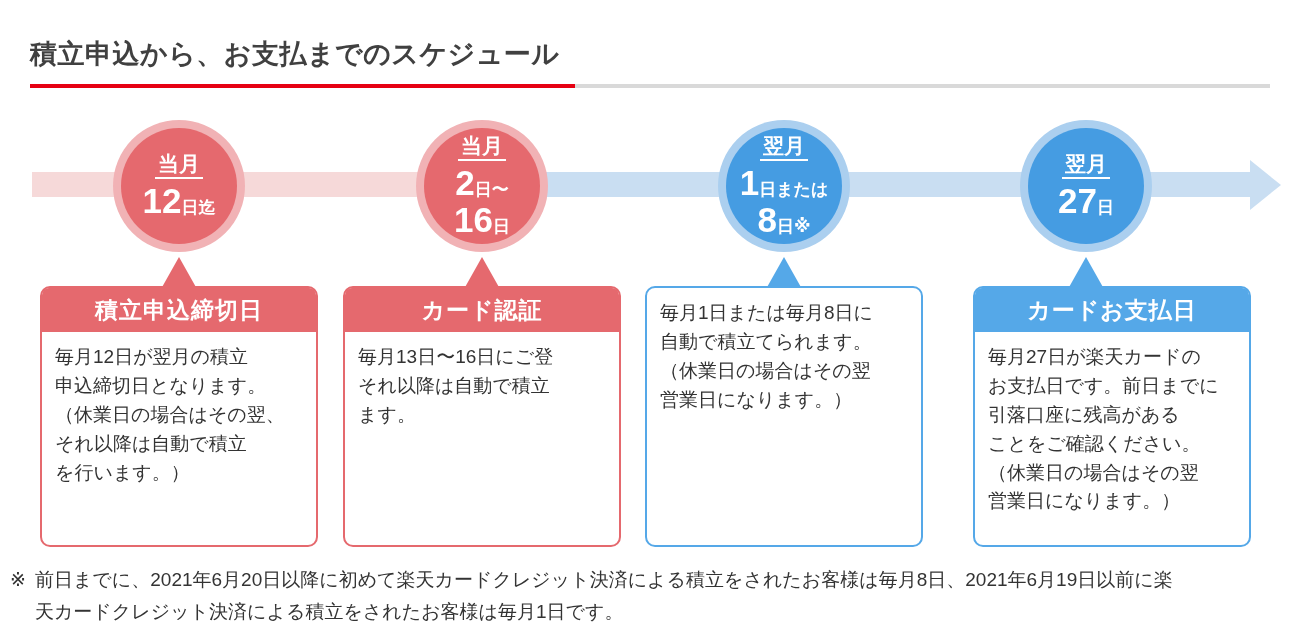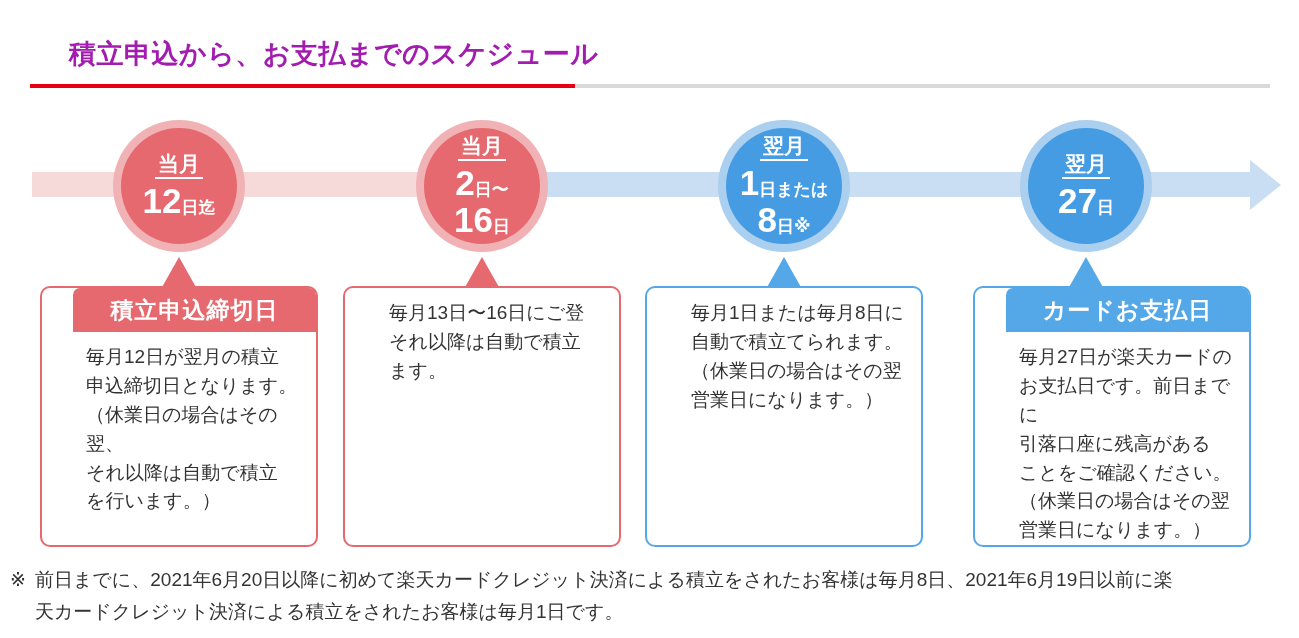--- a/index.html
+++ b/index.html
@@ -13,23 +13,22 @@
     height: 638px;
     background: #ffffff;
     overflow: hidden;
   }
   
   .page-title {
     position: absolute;
     left: 30px; top: 18px;
     font-size: 27px;
     font-weight: 700;
-    color: #a21caf;
+    color: #404040;
     letter-spacing: 0.5px;
-    margin-left: 39px;
   }
   .title-rule {
     position: absolute;
     left: 30px; top: 84px;
     width: 1240px; height: 4px;
     background: var(--rule-gray, #d9d9d9);
   }
   .title-rule-red {
     position: absolute;
     left: 0; top: 0;
@@ -97,21 +96,20 @@
   .pointer.blue { border-bottom: 32px solid var(--header-blue, #55a8e8); }
   
   .card {
     position: absolute;
     top: 286px;
     width: 278px; height: 261px;
     background: #ffffff;
     border-radius: 10px;
     box-sizing: border-box;
     z-index: 2;
-    padding-left: 31px;
   }
   .card.red  { border: 2px solid var(--header-red, #e5696e); }
   .card.blue { border: 2px solid var(--header-blue, #55a8e8); }
   .card-header {
     height: 44px;
     display: flex;
     align-items: center;
     justify-content: center;
     color: #ffffff;
     font-size: 23px;
@@ -204,20 +202,21 @@
   <div class="card red" style="left:40px">
     <div class="card-header">積立申込締切日</div>
     <div class="card-body">毎月12日が翌月の積立
 申込締切日となります。
 （休業日の場合はその翌、
 それ以降は自動で積立
 を行います。）</div>
   </div>
 
   <div class="card red" style="left:343px">
+    <div class="card-header">カード認証</div>
     <div class="card-body">毎月13日〜16日にご登
 それ以降は自動で積立
 ます。</div>
   </div>
 
   <div class="card blue" style="left:645px">
     <div class="card-body">毎月1日または毎月8日に
 自動で積立てられます。
 （休業日の場合はその翌
 営業日になります。）</div>

